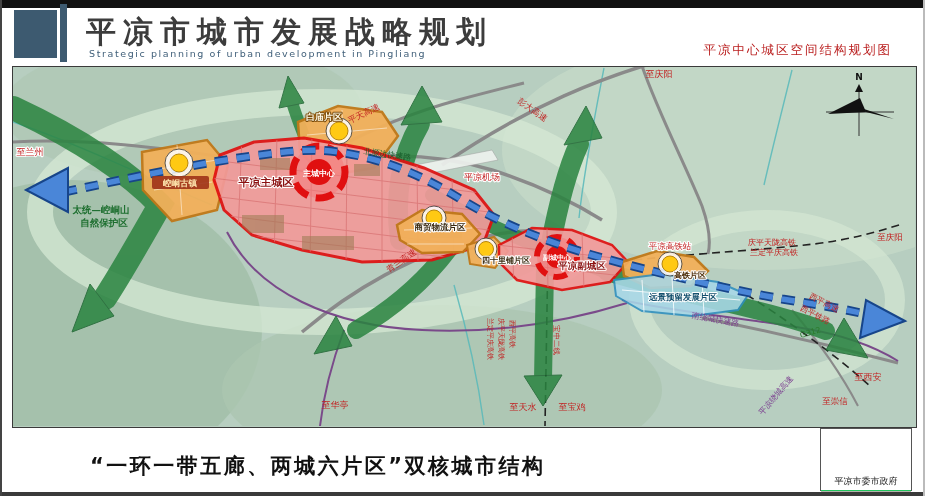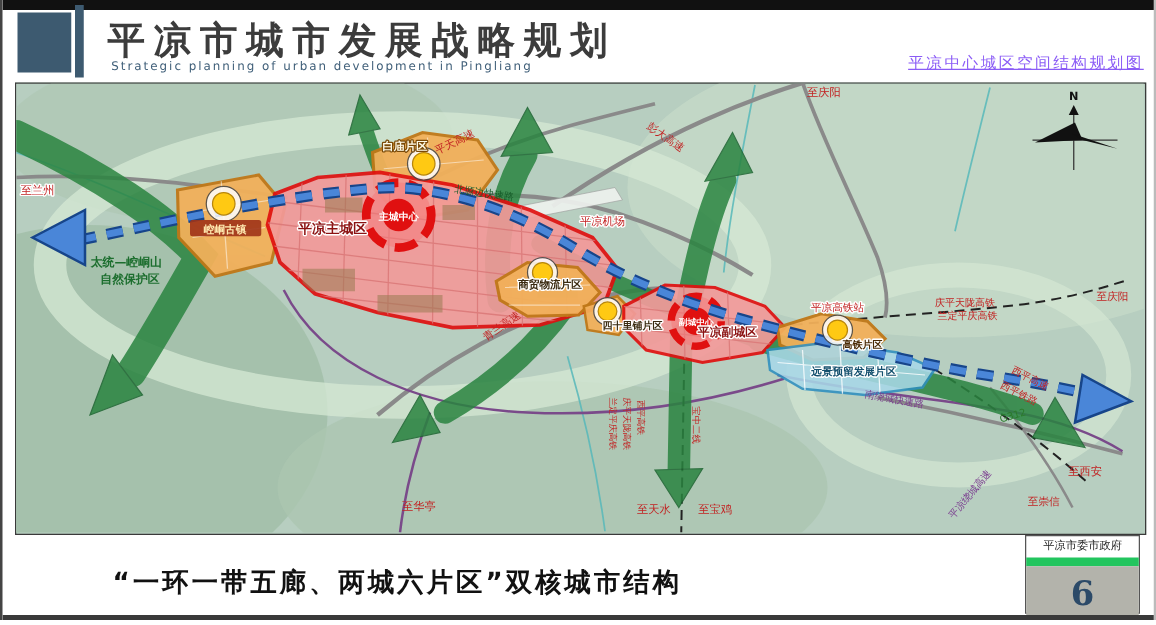--- a/index.html
+++ b/index.html
@@ -8,28 +8,28 @@
         border-left:2px solid #444;border-right:2px solid #bbb;box-sizing:border-box;}
   #topbar{position:absolute;left:0;top:0;width:925px;height:8px;background:#111;}
   #bottombar{position:absolute;left:0;top:492px;width:925px;height:6px;background:#3a3a3a;}
   
   .hdr-square{position:absolute;left:12px;top:10px;width:43px;height:48px;background:#3d5a70;}
   .hdr-bar{position:absolute;left:58px;top:4px;width:7px;height:58px;background:#3d5a70;}
   .hdr-title{position:absolute;left:84px;top:12px;font-size:30px;font-weight:bold;color:#3c3c3c;
              letter-spacing:7px;white-space:nowrap;font-family:"DejaVu Sans",sans-serif;}
   .hdr-sub{position:absolute;left:87px;top:48px;font-size:9.5px;font-weight:normal;color:#41607a;
            letter-spacing:1.6px;white-space:nowrap;}
-  .hdr-right{position:absolute;right:8px;top:42px;font-size:12.5px;color:#8b5cf6;letter-spacing:2px;text-decoration:underline;}
+  .hdr-right{position:absolute;right:31px;top:42px;font-size:12.5px;color:#b91c1c;letter-spacing:2px;}
   
   #mapframe{position:absolute;left:10px;top:66px;width:905px;height:362px;border:1.5px solid #3a3a3a;box-sizing:border-box;background:#b7cec0;}
   
   .ftr-caption{position:absolute;left:88px;top:452px;font-size:21px;font-weight:bold;color:#111;letter-spacing:2.5px;white-space:nowrap;}
   .pagebox{position:absolute;left:818px;top:428px;width:92px;height:63px;border:1px solid #555;box-sizing:border-box;background:#fff;}
   .pagebox .agency{display:block;text-align:center;font-family:"DejaVu Serif","Liberation Serif",serif;
-                   font-size:9px;color:#222;line-height:17px;height:17px;border-bottom:7px solid #22c55e;white-space:nowrap;}
+                   font-size:9px;color:#222;line-height:17px;height:17px;border-bottom:1px solid #22c55e;white-space:nowrap;margin-top:44px;}
   .pagebox .pnum{display:flex;align-items:center;justify-content:center;height:44px;background:#b3b3ab;
                  font-family:"DejaVu Serif","Liberation Serif",serif;font-size:27px;font-weight:bold;color:#2c4a68;}
   svg text{font-family:"DejaVu Sans","Liberation Sans",sans-serif;}
   .halo{paint-order:stroke;stroke:#ffffff;stroke-width:2.2px;stroke-linejoin:round;}
 </style>
 </head>
 <body>
 
 <div id="page">
   <div id="topbar"></div>

